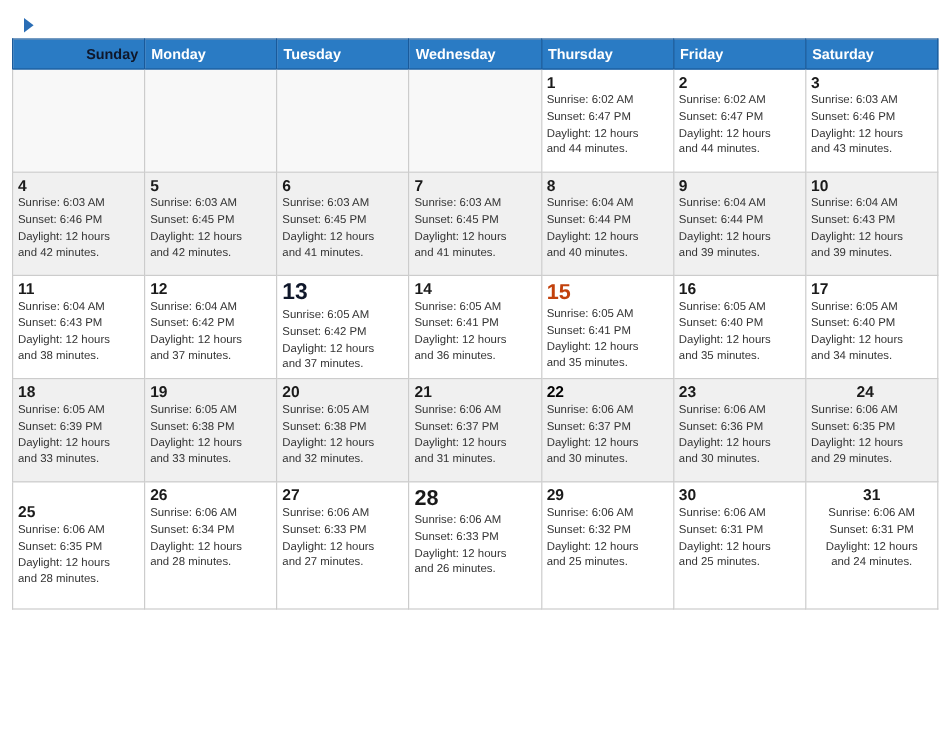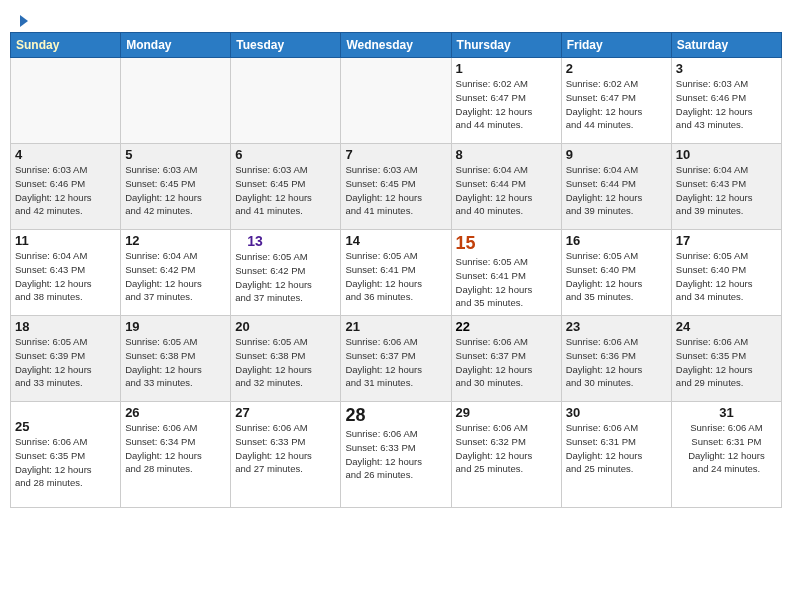--- a/index.html
+++ b/index.html
@@ -22,21 +22,21 @@
     </div>
     <div style="text-align:right;">
       <div style="font-size:38px; font-weight:normal; color:#1a1a1a; line-height:1.1;"></div>
       <div style="font-size:15px; color:#555; margin-top:2px;"></div>
     </div>
   </div>
 
   <table style="width:100%; border-collapse:collapse;">
     <thead>
       <tr id="calendar-headers">
-          <th style="background: rgb(42, 123, 196); color: #fef9c3; padding: 5px; text-align: left; font-size: 12px; font-weight: bold; border: 1px solid rgb(26, 90, 154);">Sunday</th>
+          <th style="background: rgb(42, 123, 196); color: #0f172a; padding: 5px; text-align: right; font-size: 12px; font-weight: bold; border: 1px solid rgb(26, 90, 154);">Sunday</th>
           <th style="background: rgb(42, 123, 196); color: white; padding: 5px; text-align: left; font-size: 12px; font-weight: bold; border: 1px solid rgb(26, 90, 154);">Monday</th>
           <th style="background: rgb(42, 123, 196); color: white; padding: 5px; text-align: left; font-size: 12px; font-weight: bold; border: 1px solid rgb(26, 90, 154);">Tuesday</th>
           <th style="background: rgb(42, 123, 196); color: white; padding: 5px; text-align: left; font-size: 12px; font-weight: bold; border: 1px solid rgb(26, 90, 154);">Wednesday</th>
           <th style="background: rgb(42, 123, 196); color: white; padding: 5px; text-align: left; font-size: 12px; font-weight: bold; border: 1px solid rgb(26, 90, 154);">Thursday</th>
           <th style="background: rgb(42, 123, 196); color: white; padding: 5px; text-align: left; font-size: 12px; font-weight: bold; border: 1px solid rgb(26, 90, 154);">Friday</th>
           <th style="background: rgb(42, 123, 196); color: white; padding: 5px; text-align: left; font-size: 12px; font-weight: bold; border: 1px solid rgb(26, 90, 154);">Saturday</th>
         </tr>
     </thead>
     <tbody id="calendar-body">
         <tr>
@@ -90,21 +90,21 @@
         <tr>
           <td style="border: 1px solid rgb(204, 204, 204); vertical-align: top; padding: 3px 4px; font-size: 9.5px; color: rgb(51, 51, 51); height: 86px;">
             <span style="font-size: 13px; font-weight: bold; color: rgb(26, 26, 26); display: block; margin-bottom: 1px;">11</span>
             <div style="font-size: 9.5px; color: rgb(51, 51, 51); line-height: 1.45;">Sunrise: 6:04 AM<br>Sunset: 6:43 PM<br>Daylight: 12 hours<br>and 38 minutes.</div>
           </td>
           <td style="border: 1px solid rgb(204, 204, 204); vertical-align: top; padding: 3px 4px; font-size: 9.5px; color: rgb(51, 51, 51); height: 86px;">
             <span style="font-size: 13px; font-weight: bold; color: rgb(26, 26, 26); display: block; margin-bottom: 1px;">12</span>
             <div style="font-size: 9.5px; color: rgb(51, 51, 51); line-height: 1.45;">Sunrise: 6:04 AM<br>Sunset: 6:42 PM<br>Daylight: 12 hours<br>and 37 minutes.</div>
           </td>
           <td style="border: 1px solid rgb(204, 204, 204); vertical-align: top; padding: 3px 4px; font-size: 9.5px; color: rgb(51, 51, 51); height: 86px;">
-            <span style="font-size: 14px; font-weight: bold; color: #4c1d95; display: block; margin-bottom: 1px; margin-left: 12px;">13</span>
+            <span style="font-size: 19px; font-weight: bold; color: #0f172a; display: block; margin-bottom: 1px;">13</span>
             <div style="font-size: 9.5px; color: rgb(51, 51, 51); line-height: 1.45;">Sunrise: 6:05 AM<br>Sunset: 6:42 PM<br>Daylight: 12 hours<br>and 37 minutes.</div>
           </td>
           <td style="border: 1px solid rgb(204, 204, 204); vertical-align: top; padding: 3px 4px; font-size: 9.5px; color: rgb(51, 51, 51); height: 86px;">
             <span style="font-size: 13px; font-weight: bold; color: rgb(26, 26, 26); display: block; margin-bottom: 1px;">14</span>
             <div style="font-size: 9.5px; color: rgb(51, 51, 51); line-height: 1.45;">Sunrise: 6:05 AM<br>Sunset: 6:41 PM<br>Daylight: 12 hours<br>and 36 minutes.</div>
           </td>
           <td style="border: 1px solid rgb(204, 204, 204); vertical-align: top; padding: 3px 4px; font-size: 9.5px; color: rgb(51, 51, 51); height: 86px;">
             <span style="font-size: 18px; font-weight: bold; color: #c2410c; display: block; margin-bottom: 1px;">15</span>
             <div style="font-size: 9.5px; color: rgb(51, 51, 51); line-height: 1.45;">Sunrise: 6:05 AM<br>Sunset: 6:41 PM<br>Daylight: 12 hours<br>and 35 minutes.</div>
           </td>
@@ -136,21 +136,21 @@
           </td>
           <td style="border: 1px solid rgb(204, 204, 204); vertical-align: top; padding: 3px 4px; font-size: 9.5px; color: rgb(51, 51, 51); height: 86px; background-color: rgb(240, 240, 240);">
             <span style="font-size: 13px; font-weight: bold; color: #000000; display: block; margin-bottom: 1px;">22</span>
             <div style="font-size: 9.5px; color: rgb(51, 51, 51); line-height: 1.45;">Sunrise: 6:06 AM<br>Sunset: 6:37 PM<br>Daylight: 12 hours<br>and 30 minutes.</div>
           </td>
           <td style="border: 1px solid rgb(204, 204, 204); vertical-align: top; padding: 3px 4px; font-size: 9.5px; color: rgb(51, 51, 51); height: 86px; background-color: rgb(240, 240, 240);">
             <span style="font-size: 13px; font-weight: bold; color: rgb(26, 26, 26); display: block; margin-bottom: 1px;">23</span>
             <div style="font-size: 9.5px; color: rgb(51, 51, 51); line-height: 1.45;">Sunrise: 6:06 AM<br>Sunset: 6:36 PM<br>Daylight: 12 hours<br>and 30 minutes.</div>
           </td>
           <td style="border: 1px solid rgb(204, 204, 204); vertical-align: top; padding: 3px 4px; font-size: 9.5px; color: rgb(51, 51, 51); height: 86px; background-color: rgb(240, 240, 240);">
-            <span style="font-size: 13px; font-weight: bold; color: rgb(26, 26, 26); display: block; margin-bottom: 1px;">24</span>
+            <span style="font-size: 13px; font-weight: bold; color: rgb(26, 26, 26); display: block; margin-bottom: 1px; margin-left: 38px;">24</span>
             <div style="font-size: 9.5px; color: rgb(51, 51, 51); line-height: 1.45;">Sunrise: 6:06 AM<br>Sunset: 6:35 PM<br>Daylight: 12 hours<br>and 29 minutes.</div>
           </td>
         </tr>
         <tr>
           <td style="border: 1px solid rgb(204, 204, 204); vertical-align: top; padding: 17px 4px; font-size: 9.5px; color: rgb(51, 51, 51); height: 86px;">
             <span style="font-size: 13px; font-weight: bold; color: rgb(26, 26, 26); display: block; margin-bottom: 1px;">25</span>
             <div style="font-size: 9.5px; color: rgb(51, 51, 51); line-height: 1.45;">Sunrise: 6:06 AM<br>Sunset: 6:35 PM<br>Daylight: 12 hours<br>and 28 minutes.</div>
           </td>
           <td style="border: 1px solid rgb(204, 204, 204); vertical-align: top; padding: 3px 4px; font-size: 9.5px; color: rgb(51, 51, 51); height: 86px;">
             <span style="font-size: 13px; font-weight: bold; color: rgb(26, 26, 26); display: block; margin-bottom: 1px;">26</span>

